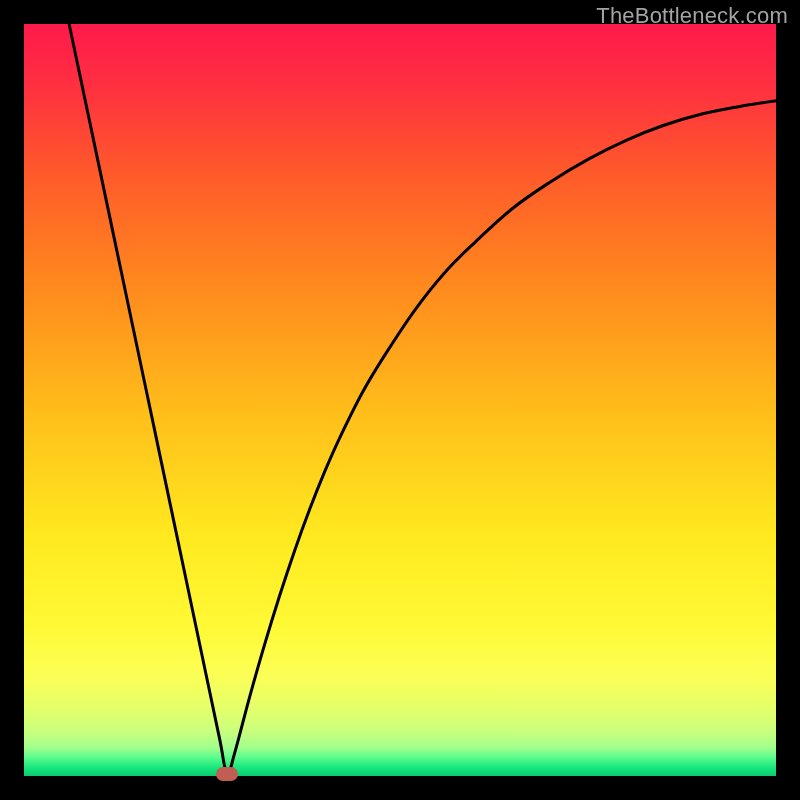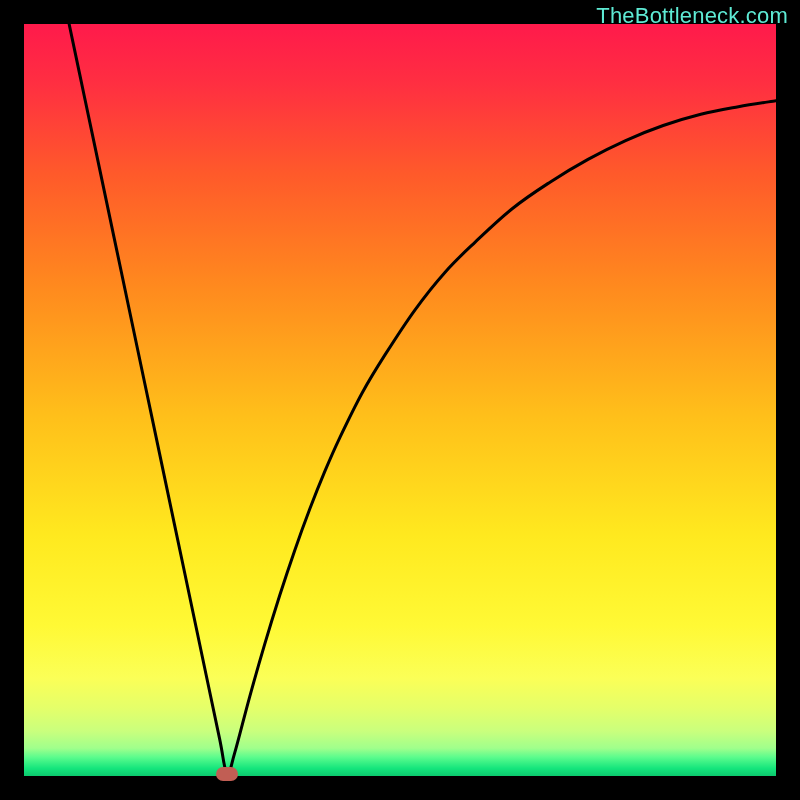--- a/index.html
+++ b/index.html
@@ -25,21 +25,21 @@
     width: 752px;
     height: 752px;
   }
   .watermark {
     position: absolute;
     top: 3px;
     right: 12px;
     font-family: Arial, Helvetica, sans-serif;
     font-size: 22px;
     font-weight: 500;
-    color: #5eead4;
+    color: #a3a3a3;
     letter-spacing: 0.2px;
   }
   svg {
     display: block;
   }
   .marker {
     position: absolute;
     width: 22px;
     height: 14px;
     border-radius: 7px;

